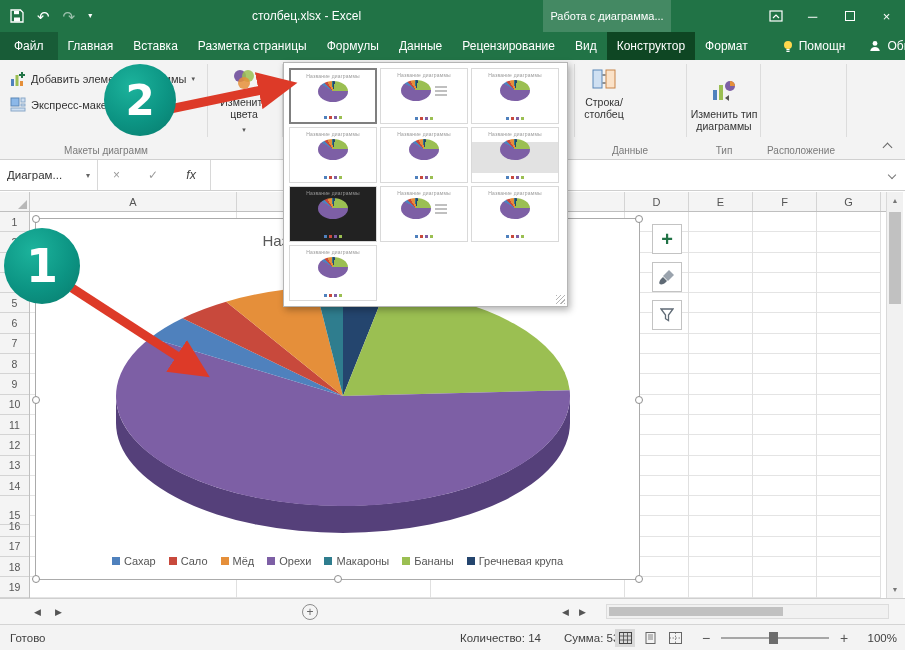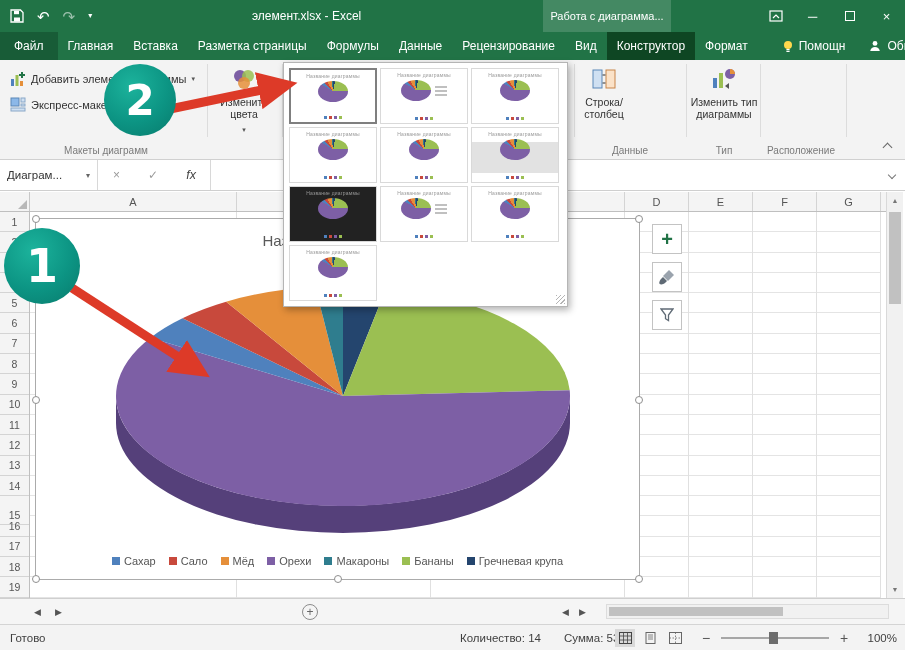--- a/index.html
+++ b/index.html
@@ -141,21 +141,21 @@
         <svg width="14" height="14" viewBox="0 0 14 14">
             <path d="M1 1h9.5L13 3.5V13H1z" fill="none" stroke="#fff" stroke-width="1.3"></path>
             <rect x="4" y="8.5" width="6" height="4" fill="#fff"></rect>
             <rect x="4" y="1.8" width="5" height="3.4" fill="#fff"></rect>
           </svg>
       </span>
       <span class="qbtn">↶</span>
       <span class="qbtn dim">↷</span>
       <span class="qbtn caret">▾</span>
     </div>
-    <div class="title-text">элемент.xlsx - Excel</div>
+    <div class="title-text">столбец.xlsx - Excel</div>
     <div class="ctx-hdr">Работа с диаграмма...</div>
     <div class="win-controls">
       <div class="wbtn">
         <svg width="14" height="14" viewBox="0 0 14 14">
             <rect x="1" y="2" width="12" height="10" fill="none" stroke="#fff" stroke-width="1.2"></rect>
             <path d="M4 9l3-3 3 3" fill="none" stroke="#fff" stroke-width="1.2"></path>
           </svg>
       </div>
       <div class="wbtn">─</div>
       <div class="wbtn">
@@ -248,21 +248,21 @@
             <rect x="15" y="4" width="9" height="18" fill="#fbe2c8" stroke="#c8854a"></rect>
             <path d="M11.5 9h3" stroke="#666" stroke-width="1.4"></path>
             <path d="M11.5 17h3" stroke="#666" stroke-width="1.4"></path>
           </svg>
       </span>
       <span>Строка/ столбец</span>
     </div>
     <div class="group-label" style="left:576px;width:108px;">Данные</div>
     <div class="rdiv" style="left:686px;"></div>
 
-    <div class="btn-tall" style="left:690px;top:2px;width:68px;">
+    <div class="btn-tall" style="left:690px;top:14px;width:68px;">
       <span>
         <svg width="26" height="26" viewBox="0 0 26 26">
             <rect x="2" y="12" width="4" height="10" fill="#4f81bd"></rect>
             <rect x="8" y="7" width="4" height="15" fill="#9bbf52"></rect>
             <circle cx="19" cy="8" r="5" fill="#7d5fa5"></circle>
             <path d="M19 3a5 5 0 0 1 5 5h-5z" fill="#e58f3a"></path>
             <path d="M14 20l4 3v-6z" fill="#555"></path>
           </svg>
       </span>
       <span>Изменить тип диаграммы</span>

